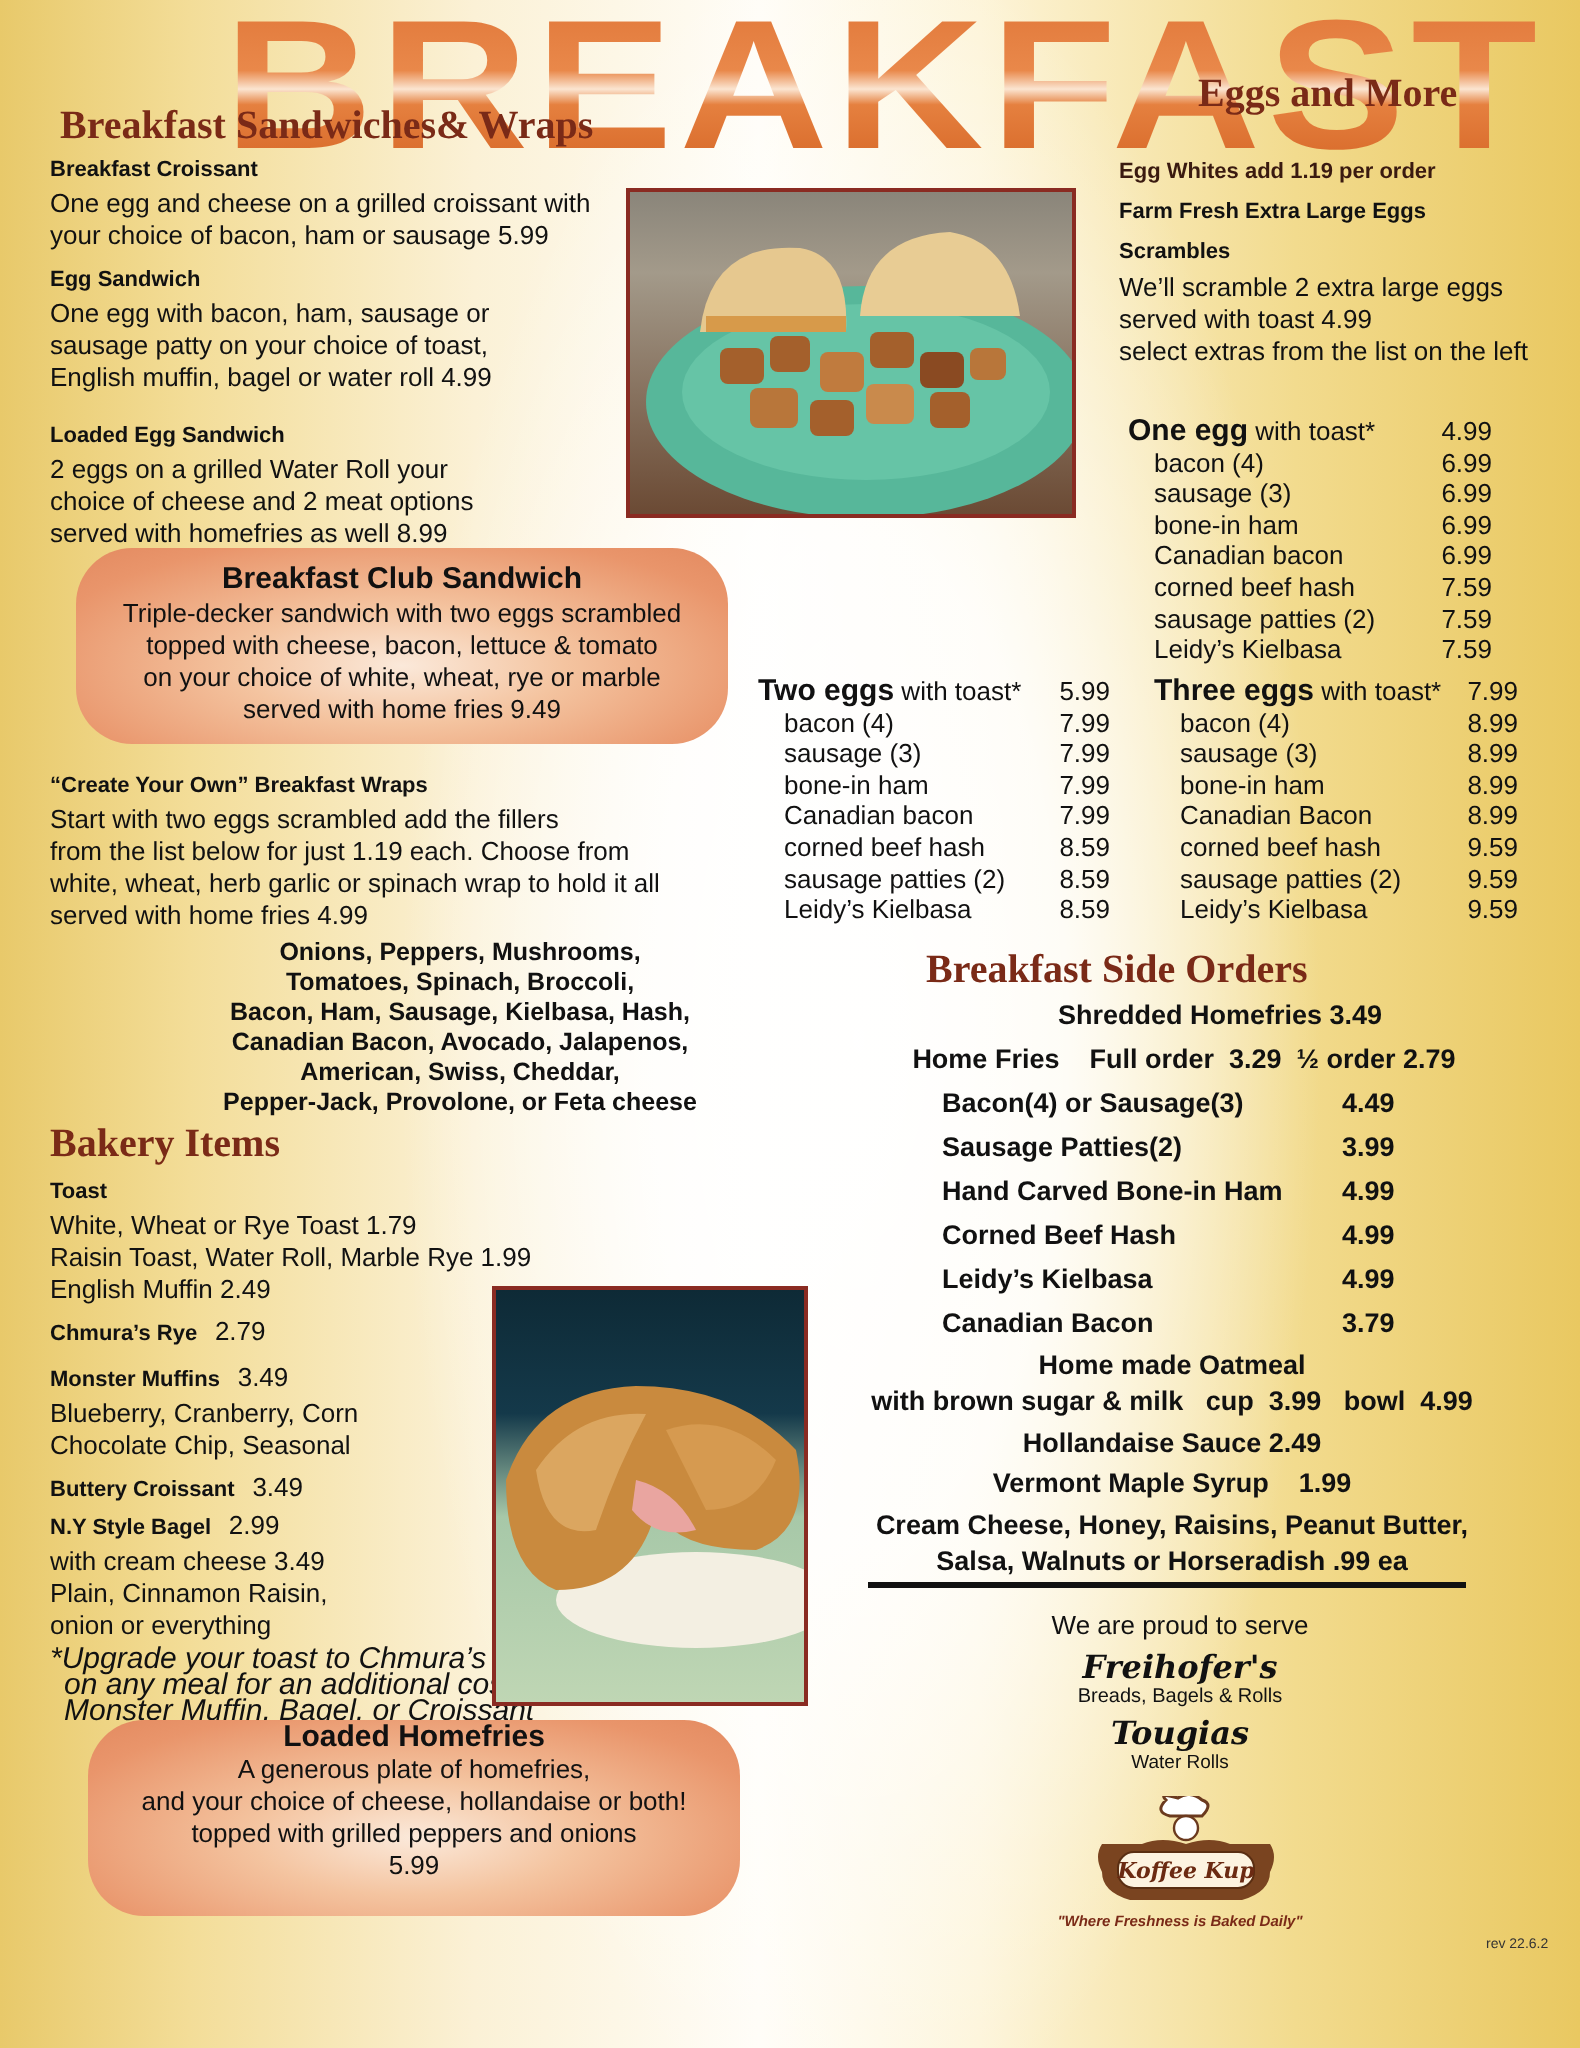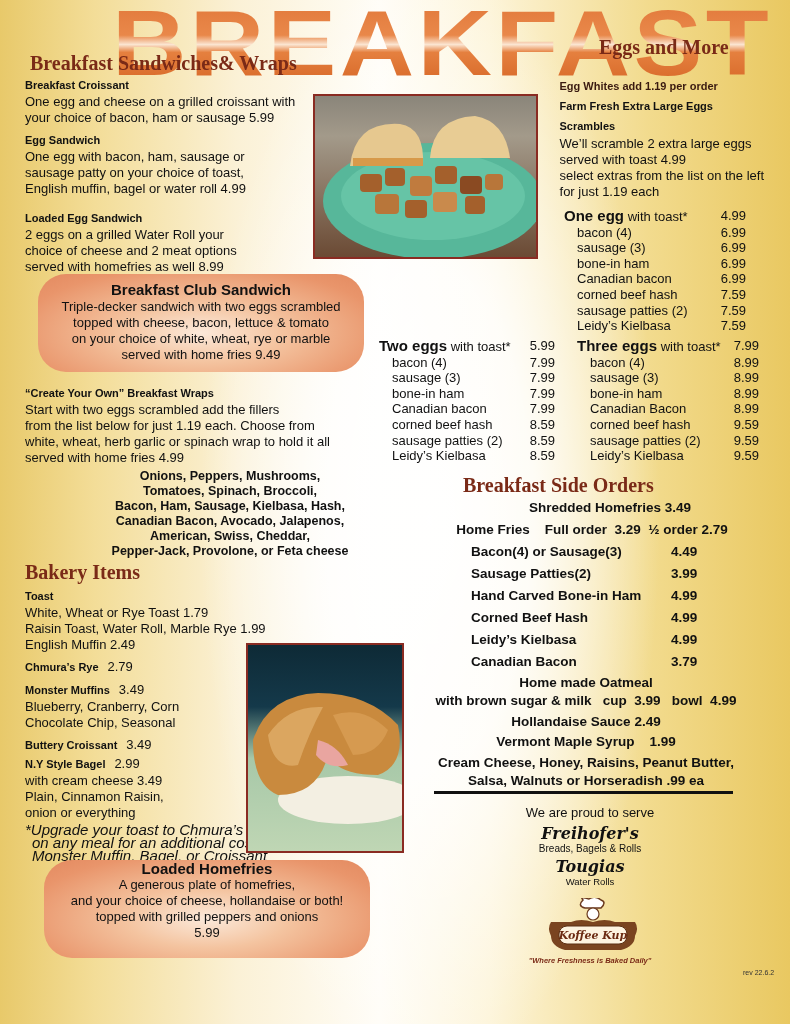--- a/index.html
+++ b/index.html
@@ -160,21 +160,20 @@
   <div>5.99</div>
 </div>
 
 <div class="abs" style="right:26px;top:80px;">
   <div style="font-weight:700;font-size:11px;color:#3a1a10;line-height:13px;">Egg Whites add 1.19 per order</div>
   <div class="h-item" style="margin-top:3px;line-height:20px;">Farm Fresh Extra Large Eggs</div>
   <div class="h-item" style="line-height:20px;">Scrambles</div>
   <div class="desc">We’ll scramble 2 extra large eggs</div>
   <div class="desc">served with toast  4.99</div>
   <div class="desc">select extras from the list on the left</div>
-  <div class="desc">for just 1.19 each</div>
 </div>
 
 <div class="abs eggtbl" style="left:564px;top:208px;width:182px;">
   <div class="row head">
       <span><b>One egg</b><span> with toast*</span></span>
       <span>4.99</span>
     </div>
   <div class="row sub">
       <span>bacon (4)</span>
       <span>6.99</span>

